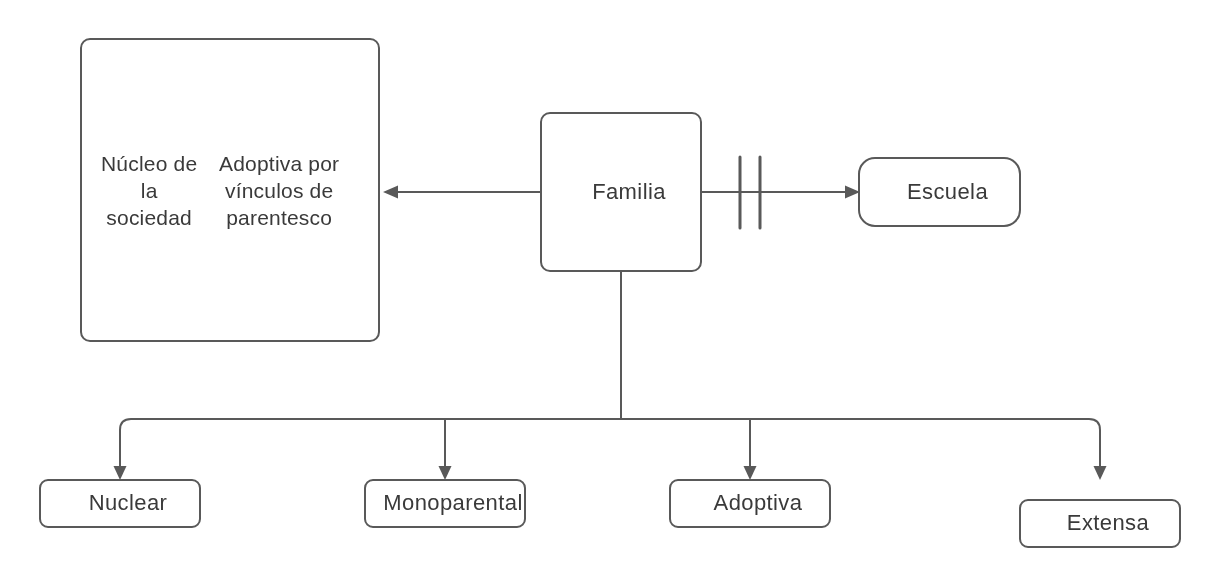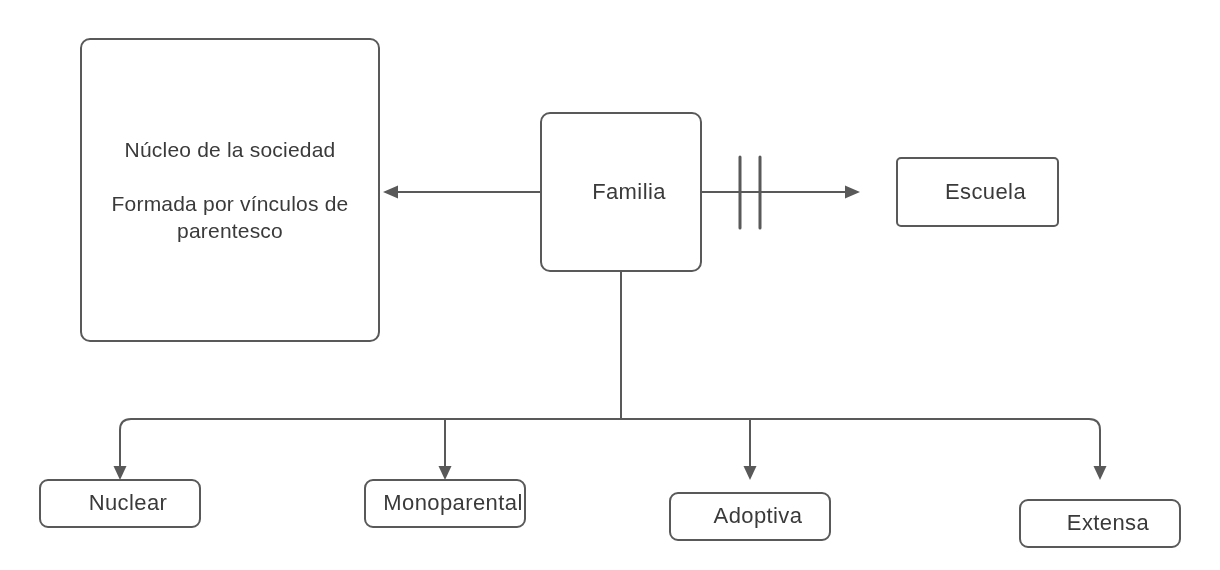--- a/index.html
+++ b/index.html
@@ -40,21 +40,21 @@
     line-height: 1.2;
     letter-spacing: 0.4px;
     white-space: nowrap;
   }
   .description-box {
     left: 80px;
     top: 38px;
     width: 300px;
     height: 304px;
     border-radius: 10px;
-    flex-direction: column;
+    flex-direction: row;
     row-gap: 27px;
     padding: 0 18px;
   }
   .description-box p {
     margin: 0;
     font-size: 21px;
     line-height: 27px;
     letter-spacing: 0.2px;
   }
   .root-node {
@@ -62,32 +62,31 @@
     top: 112px;
     width: 162px;
     height: 160px;
     border-radius: 10px;
   }
   .school-node {
     left: 858px;
     top: 157px;
     width: 163px;
     height: 70px;
-    border-radius: 5px;
-    margin-left: 38px;
+    border-radius: 17px;
   }
   .type-node {
     top: 479px;
     width: 162px;
     height: 49px;
     border-radius: 9px;
   }
   .type-nuclear      { left: 39px; }
   .type-monoparental { left: 364px; }
-  .type-adoptiva     { left: 669px; margin-top: 13px; }
+  .type-adoptiva     { left: 669px; }
   .type-extensa      { left: 1019px; margin-top: 20px; }
 
   .stroke {
     stroke: #595959;
     stroke-width: 2;
     fill: none;
   }
   .arrowhead {
     fill: #595959;
     stroke: none;
@@ -132,21 +131,21 @@
       <line class="stroke" x1="750" y1="419" x2="750" y2="467"></line>
       <polygon class="arrowhead" points="750,480 743.5,466 756.5,466"></polygon>
 
       <line class="stroke" x1="1100" y1="430" x2="1100" y2="467"></line>
       <polygon class="arrowhead" points="1100,480 1093.5,466 1106.5,466"></polygon>
     </g>
   </svg>
 
   <div class="node description-box">
     <p>Núcleo de la sociedad</p>
-    <p>Formada por vínculos de parentesco</p>
+    <p>Adoptiva por vínculos de parentesco</p>
   </div>
 
   <div class="node root-node">
     <span class="node-label">Familia</span>
   </div>
 
   <div class="node school-node">
     <span class="node-label">Escuela</span>
   </div>
 

